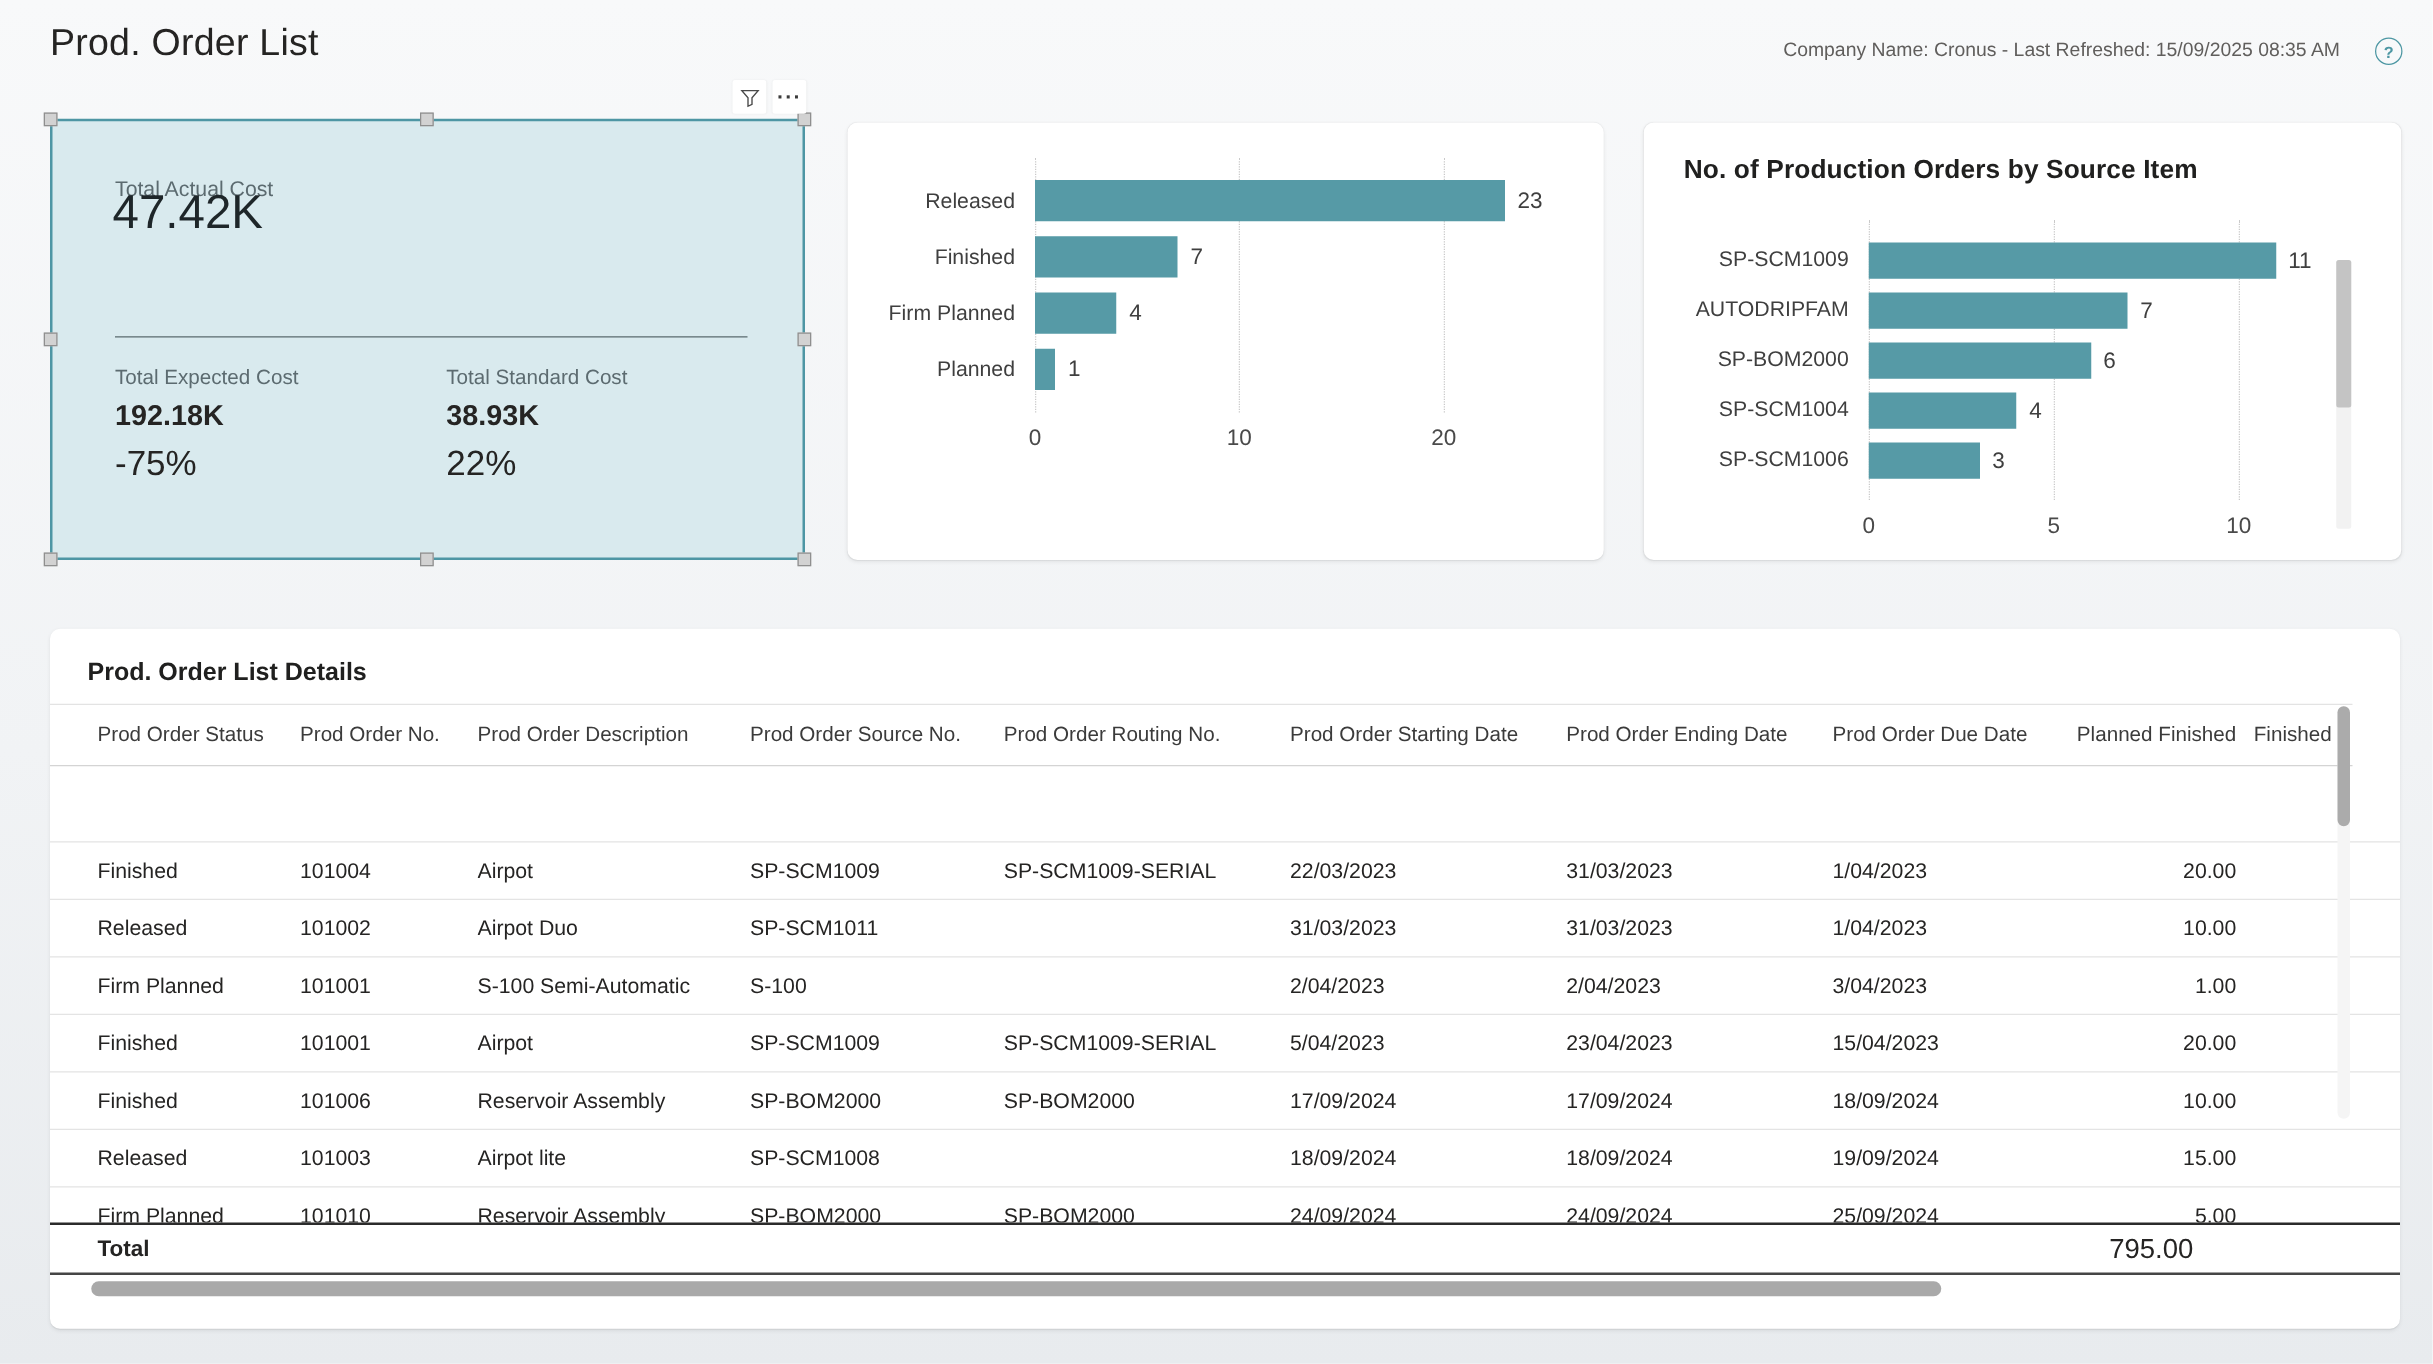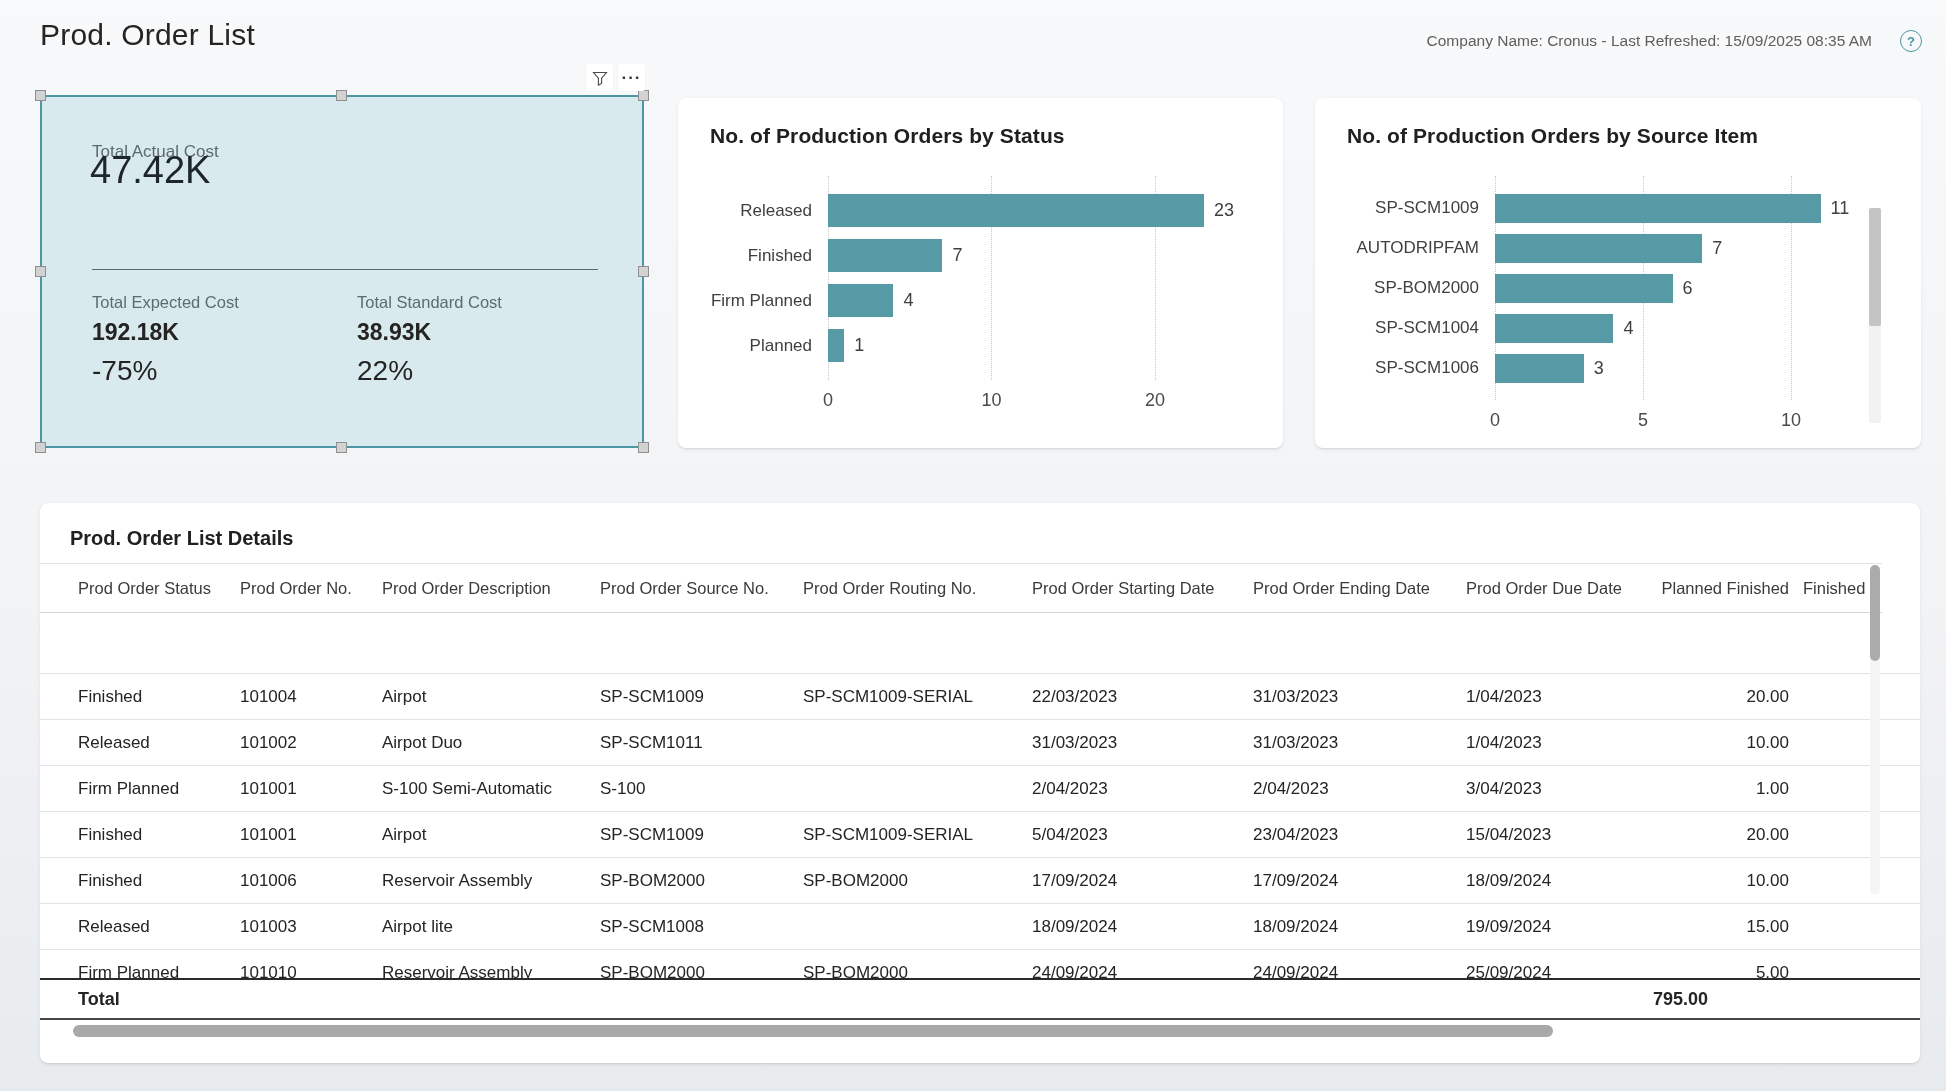--- a/index.html
+++ b/index.html
@@ -73,21 +73,21 @@
   .tbl-scroll { position:absolute; left:0; right:0; top:110px; height:365px; overflow:hidden; }
   .spacer-row { height:60px; }
   .tr { display:grid; height:46px; align-items:center; border-top:1px solid #e4e4e4; padding-left:38px; cursor:pointer; }
   .tr:first-of-type { border-top:none; }
   .td { font-size:17px; color:#252423; padding-right:12px; white-space:nowrap; overflow:hidden; }
   .td.num { text-align:right; padding-right:14px; }
   .th.num { text-align:right; padding-right:14px; }
   .total-row { position:absolute; left:0; right:0; top:475px; height:42px; display:grid; align-items:center;
     border-top:2px solid #2b2b2b; border-bottom:2px solid #454545; padding-left:38px; }
   .total-label { font-size:18px; font-weight:700; color:#252423; }
-  .total-value { font-size:18px; font-weight:700; color:#252423; text-align:left; padding-right:14px; }
+  .total-value { font-size:22px; font-weight:400; color:#252423; text-align:center; padding-right:14px; }
   .h-scroll-thumb { position:absolute; left:33px; top:522px; width:1480px; height:12px; background:#a9a9a9; border-radius:6px; cursor:pointer; }
   .tbl-vscroll { position:absolute; right:40px; top:62px; width:10px; height:330px; background:#f5f5f5; border-radius:5px; }
   .tbl-vscroll .thumb { position:absolute; top:0; left:0; width:10px; height:96px; background:#ababab; border-radius:5px; cursor:pointer; }
 </style>
 </head>
 <body>
 
 <div class="page-header">
   <div class="page-title">Prod. Order List</div>
   <div class="header-right">
@@ -128,21 +128,20 @@
     </div>
     <div class="kpi-col">
       <div class="kpi-sub-label">Total Standard Cost</div>
       <div class="kpi-sub-value">38.93K</div>
       <div class="kpi-sub-delta">22%</div>
     </div>
   </div>
 </section>
 
 <section class="card chart-card" id="status-card">
-  <div class="chart-title">No. of Production Orders by Status</div>
   <div class="plot">
       <div class="bar-rows" style="margin-left: 150px; margin-right: 30px;">
         <div class="gridline" style="left: 0%;"></div>
         <div class="gridline" style="left: 38.4615%;"></div>
         <div class="gridline" style="left: 76.9231%;"></div>
         <div class="bar-row" style="height: 45px;">
           <div class="bar-label" style="left: -150px; width: 134px;">Released</div>
           <div class="bar" style="width: 88.4615%; height: 33px; background: rgb(86, 154, 166);"></div>
           <div class="bar-value">23</div>
         </div>

